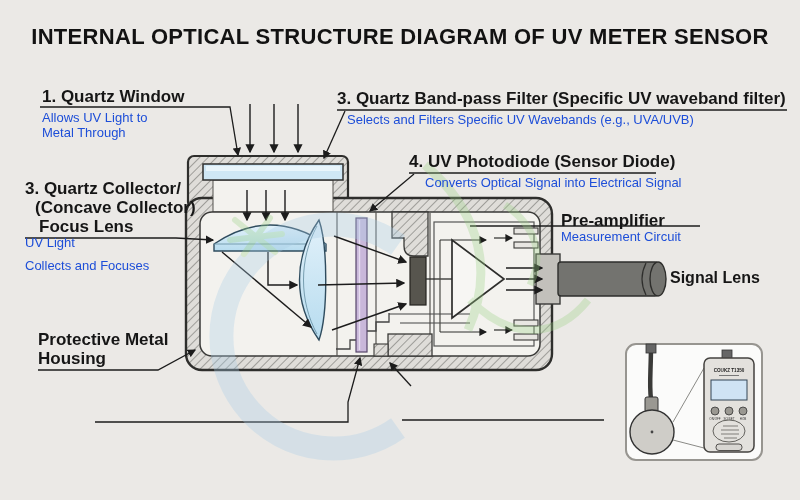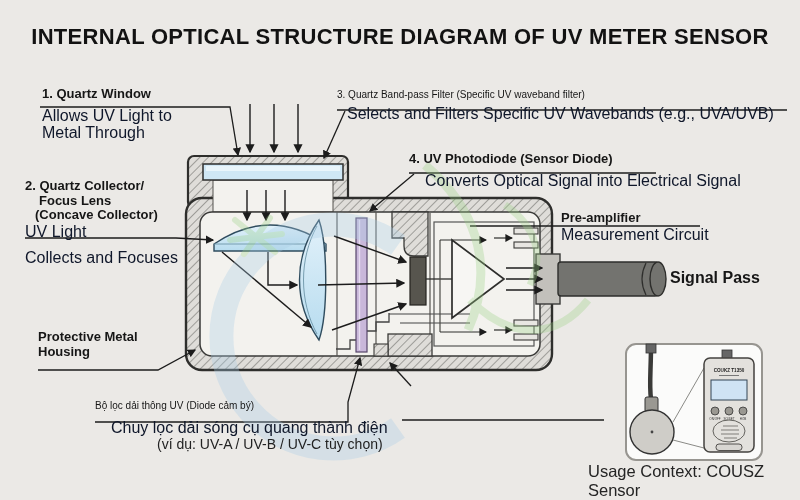--- a/index.html
+++ b/index.html
@@ -6,23 +6,23 @@
   .stage{
     position:relative;width:800px;height:500px;overflow:hidden;
     background:#ebe9e6;font-family:"Liberation Sans",sans-serif;color:#1a1a1a;
   }
   .title{
     position:absolute;top:24px;left:0;width:800px;text-align:center;
     font-size:22px;font-weight:bold;letter-spacing:.3px;color:#121212;
   }
   svg.diagram{position:absolute;left:0;top:0;}
   .lbl{position:absolute;line-height:1.12;}
-  .t15{font-size:13px;font-weight:bold;color:#161616;}
-  .t14{font-size:10px;font-weight:normal;color:#161616;}
-  .r{font-size:16px;font-weight:normal;color:#0f172a;}
+  .t15{font-size:17px;font-weight:bold;color:#161616;}
+  .t14{font-size:17px;font-weight:bold;color:#161616;}
+  .r{font-size:13px;font-weight:normal;color:#1d4ed8;}
   .r13{font-size:14px;font-weight:normal;color:#222;}
   .gap{margin-top:5px;}
   .gap8{margin-top:8px;}
   .ind10{margin-left:10px;}
   .ind14{margin-left:14px;}
   .ind16{margin-left:16px;text-align:right;}
   .ind24{margin-left:24px;}
   .ind62{margin-left:62px;}
   .caption{position:absolute;font-size:16.5px;color:#242424;}
 </style>
@@ -199,23 +199,23 @@
     </g>
   </svg>
 
   <div class="lbl" style="left:42px;top:87px">
     <div class="t15">1. Quartz Window</div>
     <div class="r gap">Allows UV Light to</div>
     <div class="r">Metal Through</div>
   </div>
 
   <div class="lbl" style="left:25px;top:179px">
-    <div class="t15">2. Quartz Collector/</div>
+    <div class="t15">3. Quartz Collector/</div>
+    <div class="t15 ind10">(Concave Collector)</div>
     <div class="t15 ind14">Focus Lens</div>
-    <div class="t15 ind10">(Concave Collector)</div>
     <div class="r">UV Light</div>
     <div class="r gap8">Collects and Focuses</div>
   </div>
 
   <div class="lbl" style="left:38px;top:330px">
     <div class="t15">Protective Metal</div>
     <div class="t15">Housing</div>
   </div>
 
   <div class="lbl" style="left:337px;top:89px">
@@ -227,25 +227,19 @@
     <div class="t15">4. UV Photodiode (Sensor Diode)</div>
     <div class="r ind16 gap">Converts Optical Signal into Electrical Signal</div>
   </div>
 
   <div class="lbl" style="left:561px;top:211px">
     <div class="t15">Pre-amplifier</div>
     <div class="r">Measurement Circuit</div>
   </div>
 
   <div class="lbl" style="left:670px;top:269px">
-    <div class="t15" style="font-size:16px">Signal Pass</div>
-  </div>
-
-  <div class="lbl" style="left:95px;top:400px">
-    <div class="t14">Bộ lọc dải thông UV (Diode cảm bý)</div>
-    <div class="r ind16 gap8">Chuy lọc dải sóng cụ quang thành điện</div>
-    <div class="r13 ind62">(ví dụ: UV-A / UV-B / UV-C tùy chọn)</div>
-  </div>
-
-
-  <div class="caption" style="left:588px;top:462px">Usage Context: COUSZ Sensor</div>
+    <div class="t15" style="font-size:16px">Signal Lens</div>
+  </div>
+
+
+
 
 </div>
 
 </body></html>

